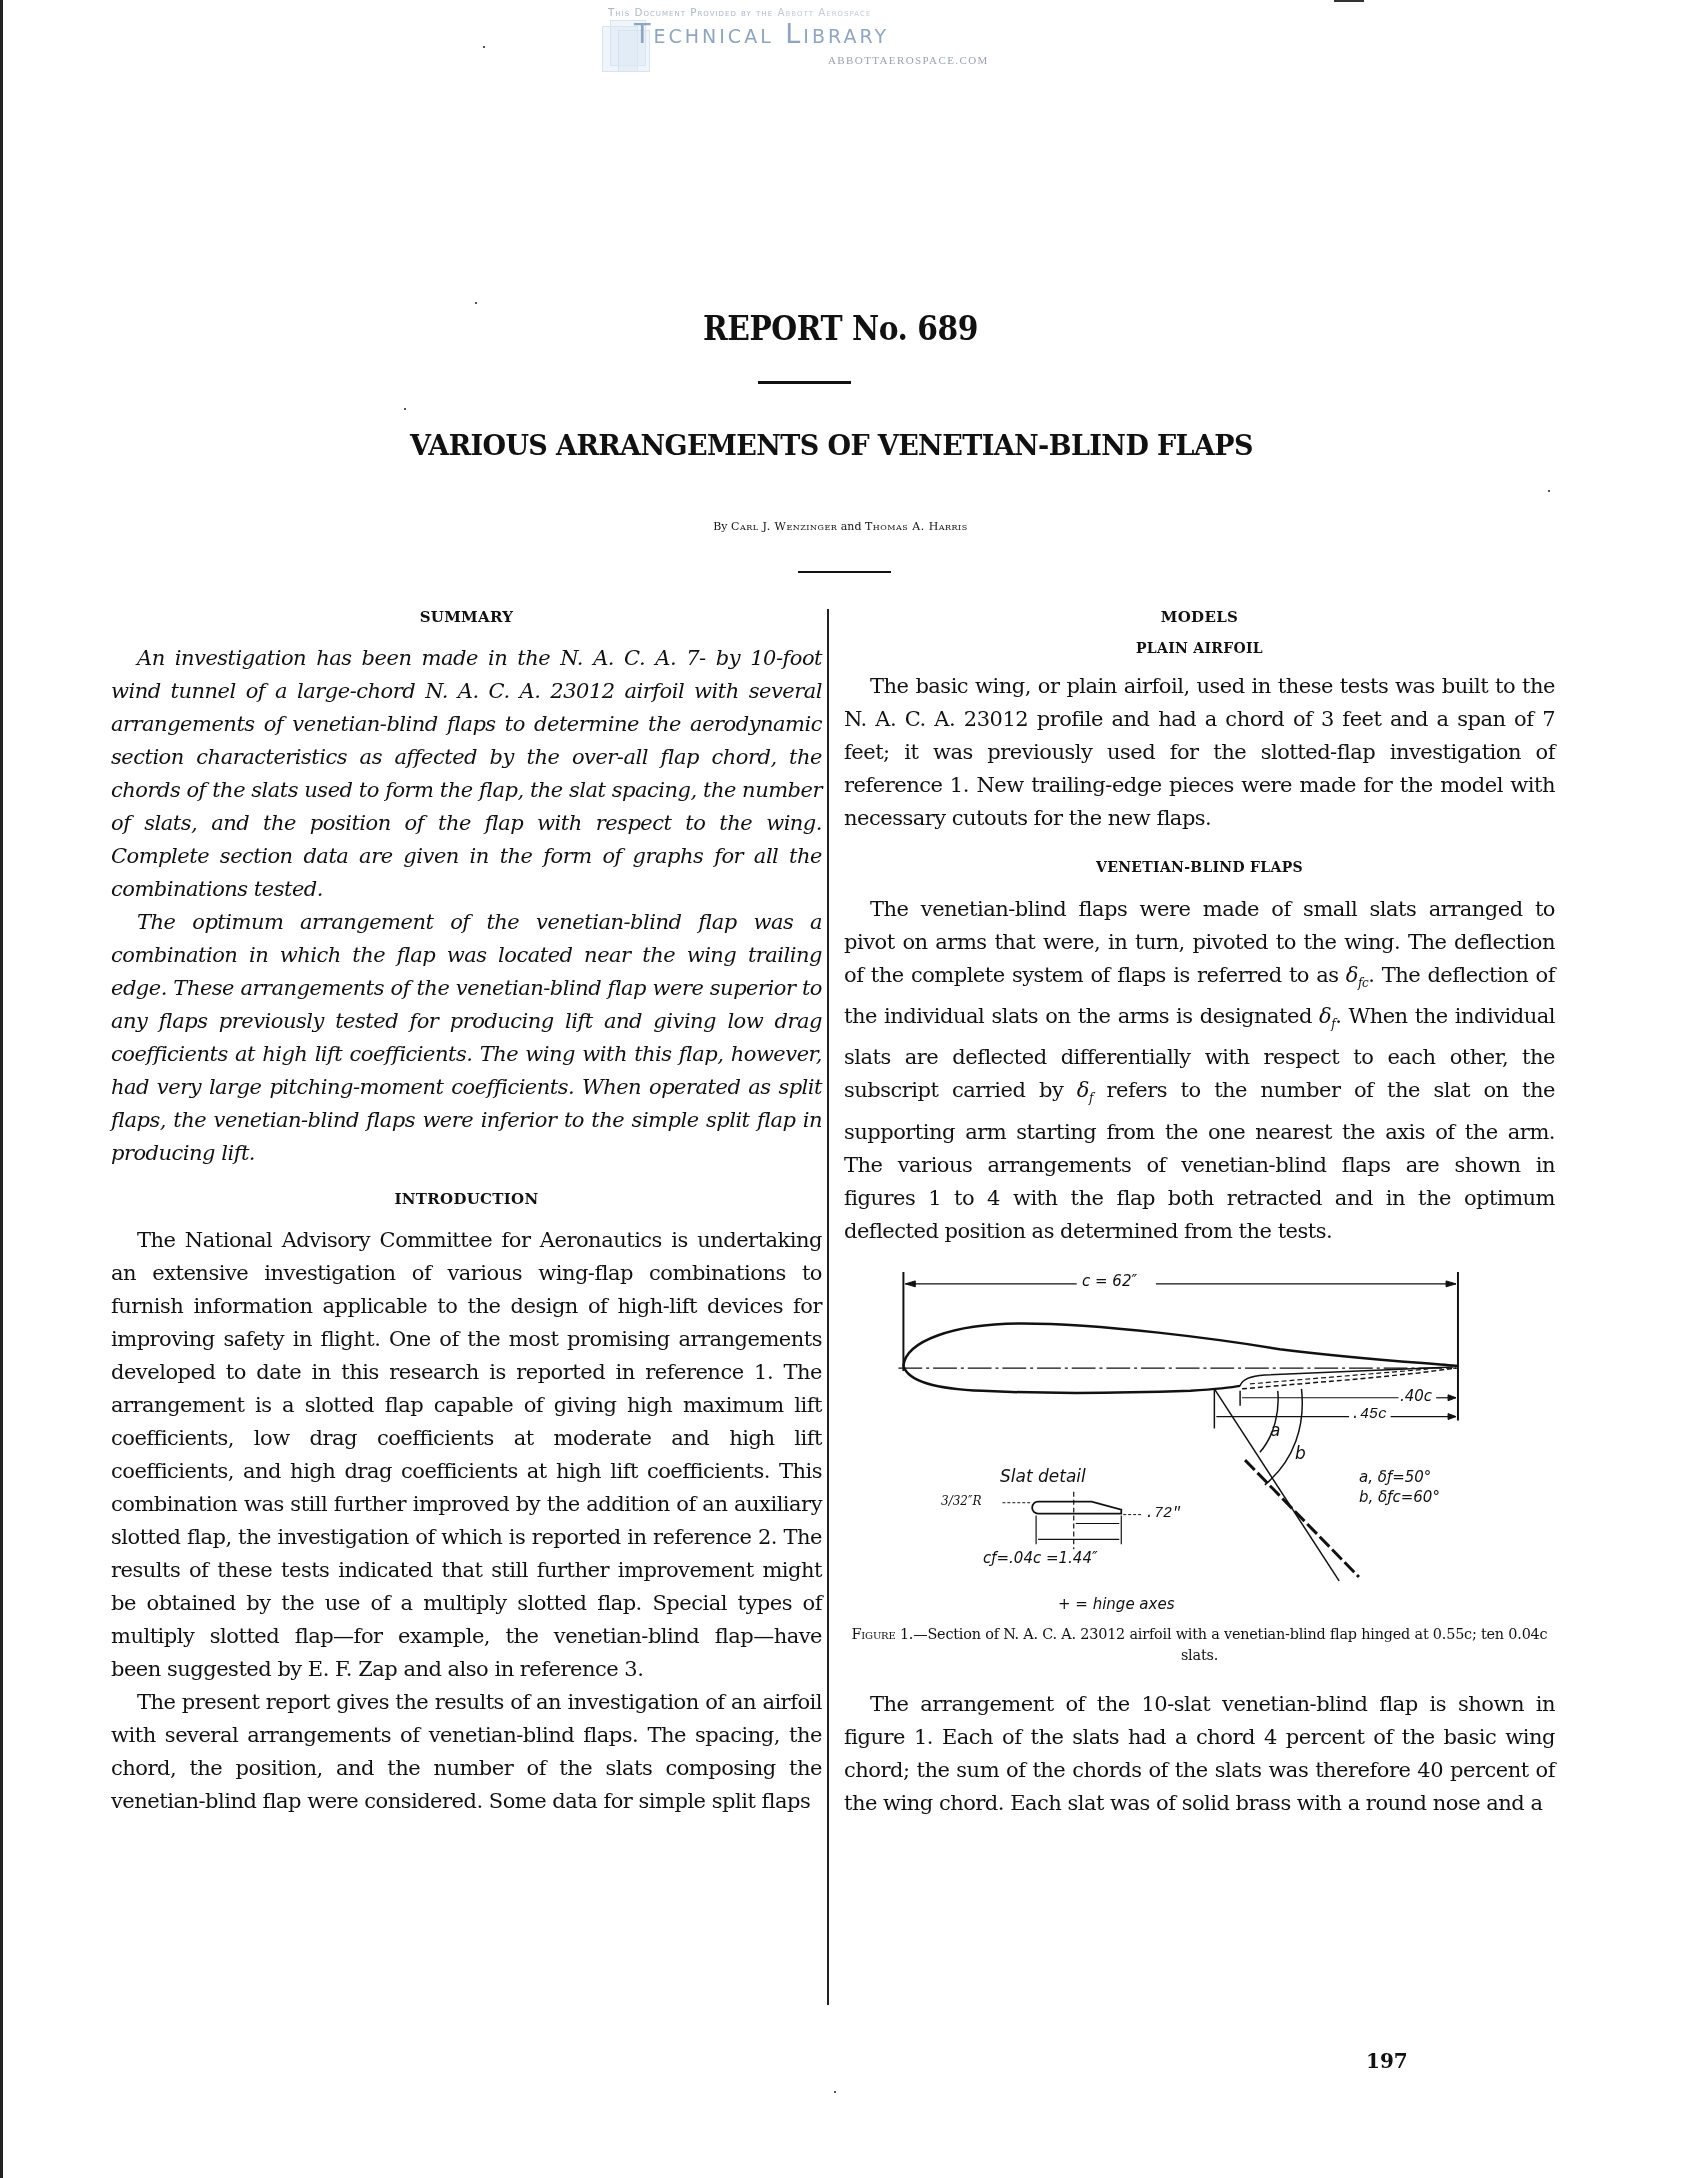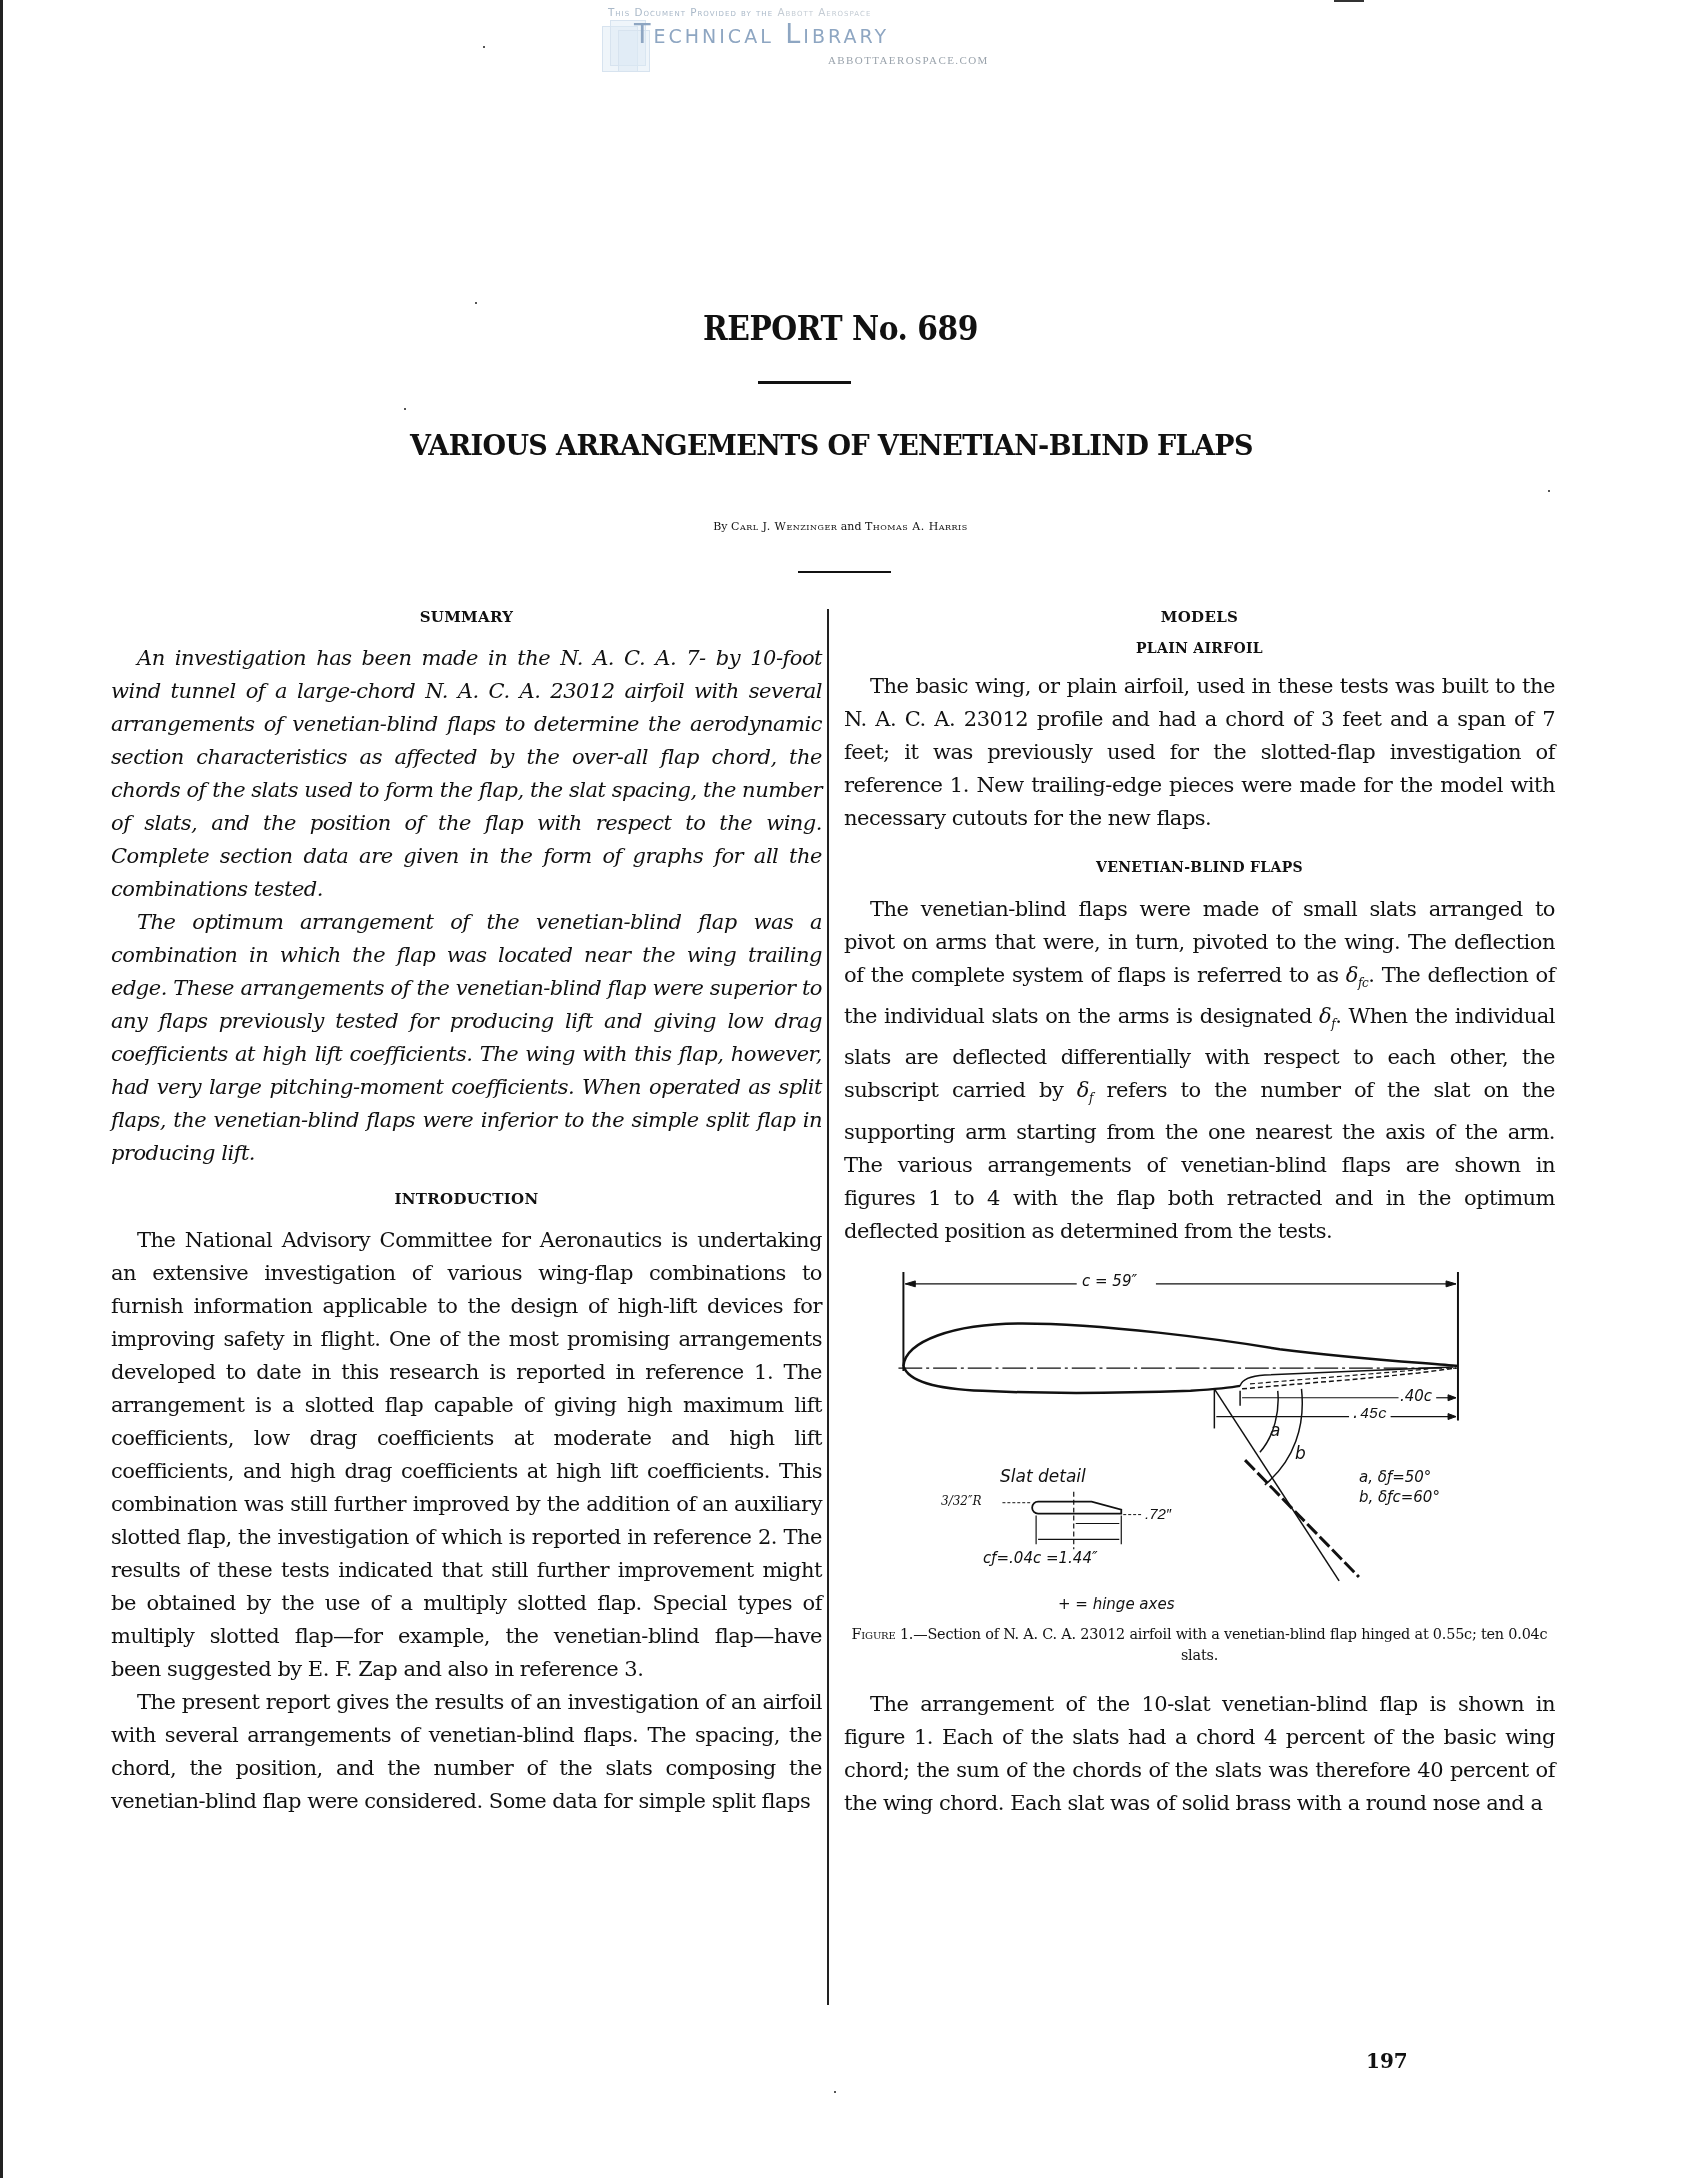--- a/index.html
+++ b/index.html
@@ -135,28 +135,28 @@
 
       <path d="M196,242 L250,242 L280,250 L280,254 L196,254 A6,6 0 0 1 196,242 Z" stroke-width="1.8"></path>
       <line x1="232" y1="232" x2="232" y2="290" stroke-width="1.2" stroke-dasharray="5,3"></line>
       <line x1="194" y1="256" x2="194" y2="285" stroke-width="1.2"></line>
       <line x1="280" y1="256" x2="280" y2="285" stroke-width="1.2"></line>
       <line x1="196" y1="280" x2="278" y2="280" stroke-width="1.2"></line>
       <line x1="234" y1="264" x2="278" y2="264" stroke-width="1.2"></line>
       <line x1="282" y1="255" x2="300" y2="255" stroke-width="1" stroke-dasharray="3,2"></line>
       <line x1="160" y1="243" x2="188" y2="243" stroke-width="1" stroke-dasharray="3,2"></line>
     </svg>
-    <div style="position:absolute;left:234px;top:10px;font-family:'DejaVu Sans',sans-serif;font-style:italic;font-size:15px;background:#fff;padding:0 4px;">c = 59″</div>
+    <div style="position:absolute;left:234px;top:10px;font-family:'DejaVu Sans',sans-serif;font-style:italic;font-size:15px;background:#fff;padding:0 4px;">c = 62″</div>
     <div style="position:absolute;left:556px;top:125px;font-family:'DejaVu Sans',sans-serif;font-style:italic;font-size:15px;">.40c</div>
     <div style="position:absolute;left:507px;top:144px;font-family:Liberation Mono, monospace;font-style:italic;font-size:15px;">.45c</div>
     <div style="position:absolute;left:426px;top:158px;font-family:'DejaVu Sans',sans-serif;font-style:italic;font-size:17px;">a</div>
     <div style="position:absolute;left:451px;top:181px;font-family:'DejaVu Sans',sans-serif;font-style:italic;font-size:17px;">b</div>
     <div style="position:absolute;left:156px;top:204px;font-family:'DejaVu Sans',sans-serif;font-style:italic;font-size:17px;">Slat detail</div>
     <div style="position:absolute;left:97px;top:232px;font-family:'DejaVu Serif',serif;font-style:italic;font-size:12px;">3/32″R</div>
-    <div style="position:absolute;left:301px;top:243px;font-family:Liberation Sans, sans-serif;font-style:italic;font-size:15px;">.72″</div>
+    <div style="position:absolute;left:301px;top:243px;font-family:Liberation Mono, monospace;font-style:italic;font-size:15px;">.72″</div>
     <div style="position:absolute;left:139px;top:287px;font-family:'DejaVu Sans',sans-serif;font-style:italic;font-size:15px;">cƒ=.04c =1.44″</div>
     <div style="position:absolute;left:515px;top:205px;font-family:'DejaVu Sans',sans-serif;font-style:italic;font-size:15px;line-height:20px;">
       <div>a, δƒ=50°</div>
       <div>b, δƒc=60°</div>
     </div>
     <div style="position:absolute;left:214px;top:333px;font-family:'DejaVu Sans',sans-serif;font-style:italic;font-size:15px;white-space:nowrap;">+ = hinge axes</div>
   </div>
   <p class="fig-caption" style="margin-top:40px;"><span class="sc">Figure 1.</span><span>—Section of N. A. C. A. 23012 airfoil with a venetian-blind flap hinged at 0.55c; ten 0.04c slats.</span></p>
   <p class="body" style="margin-top:22px;">The arrangement of the 10-slat venetian-blind flap is shown in figure 1. Each of the slats had a chord 4 percent of the basic wing chord; the sum of the chords of the slats was therefore 40 percent of the wing chord. Each slat was of solid brass with a round nose and a</p>
 </div>

